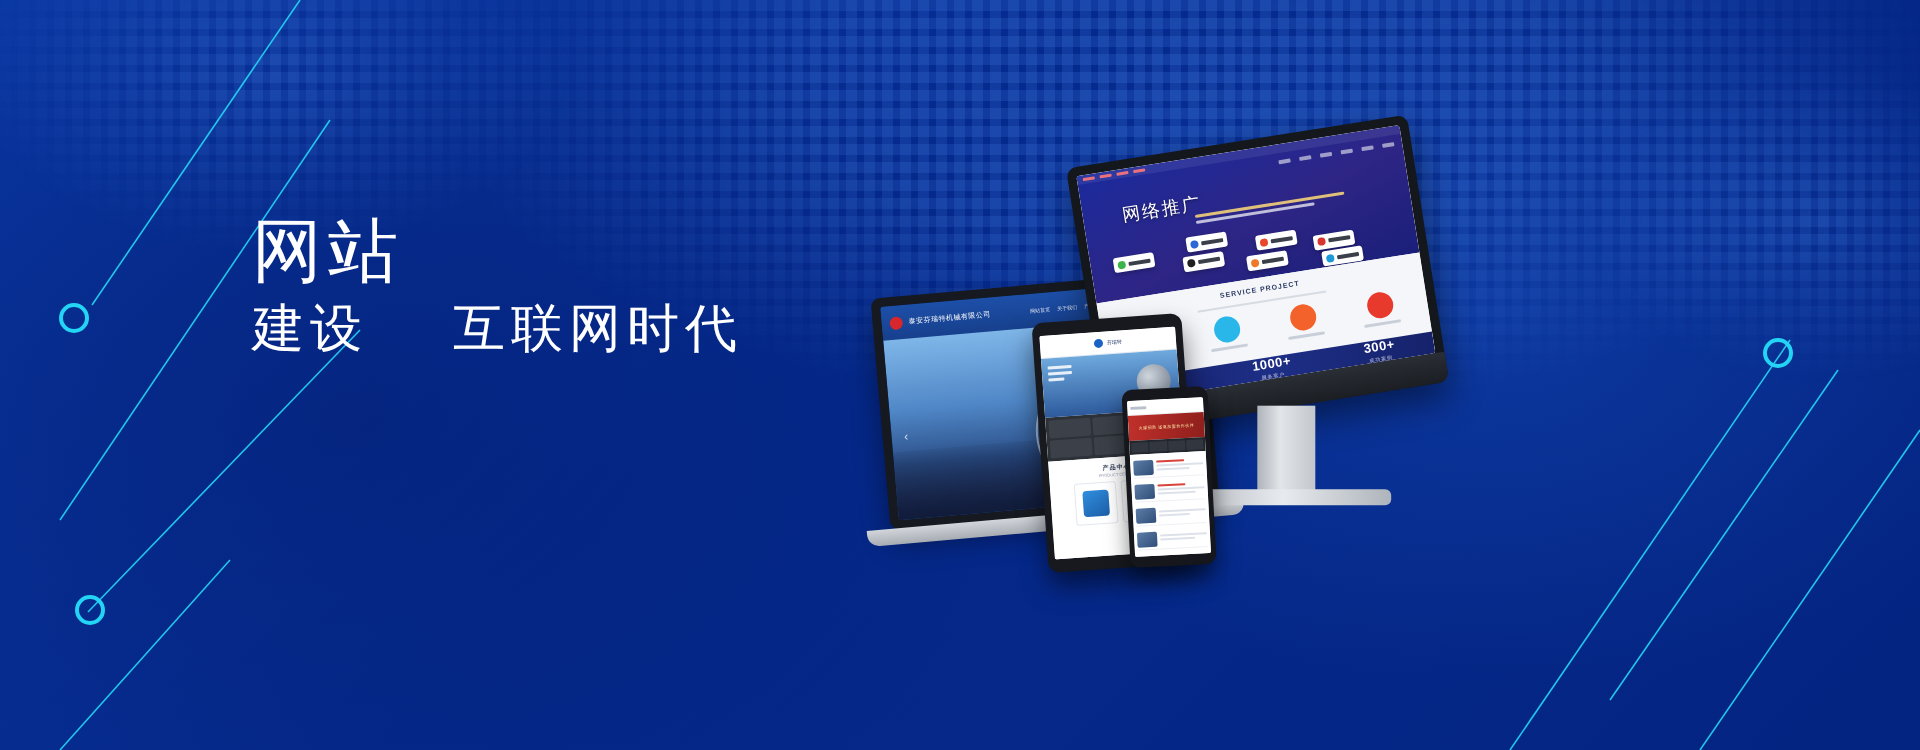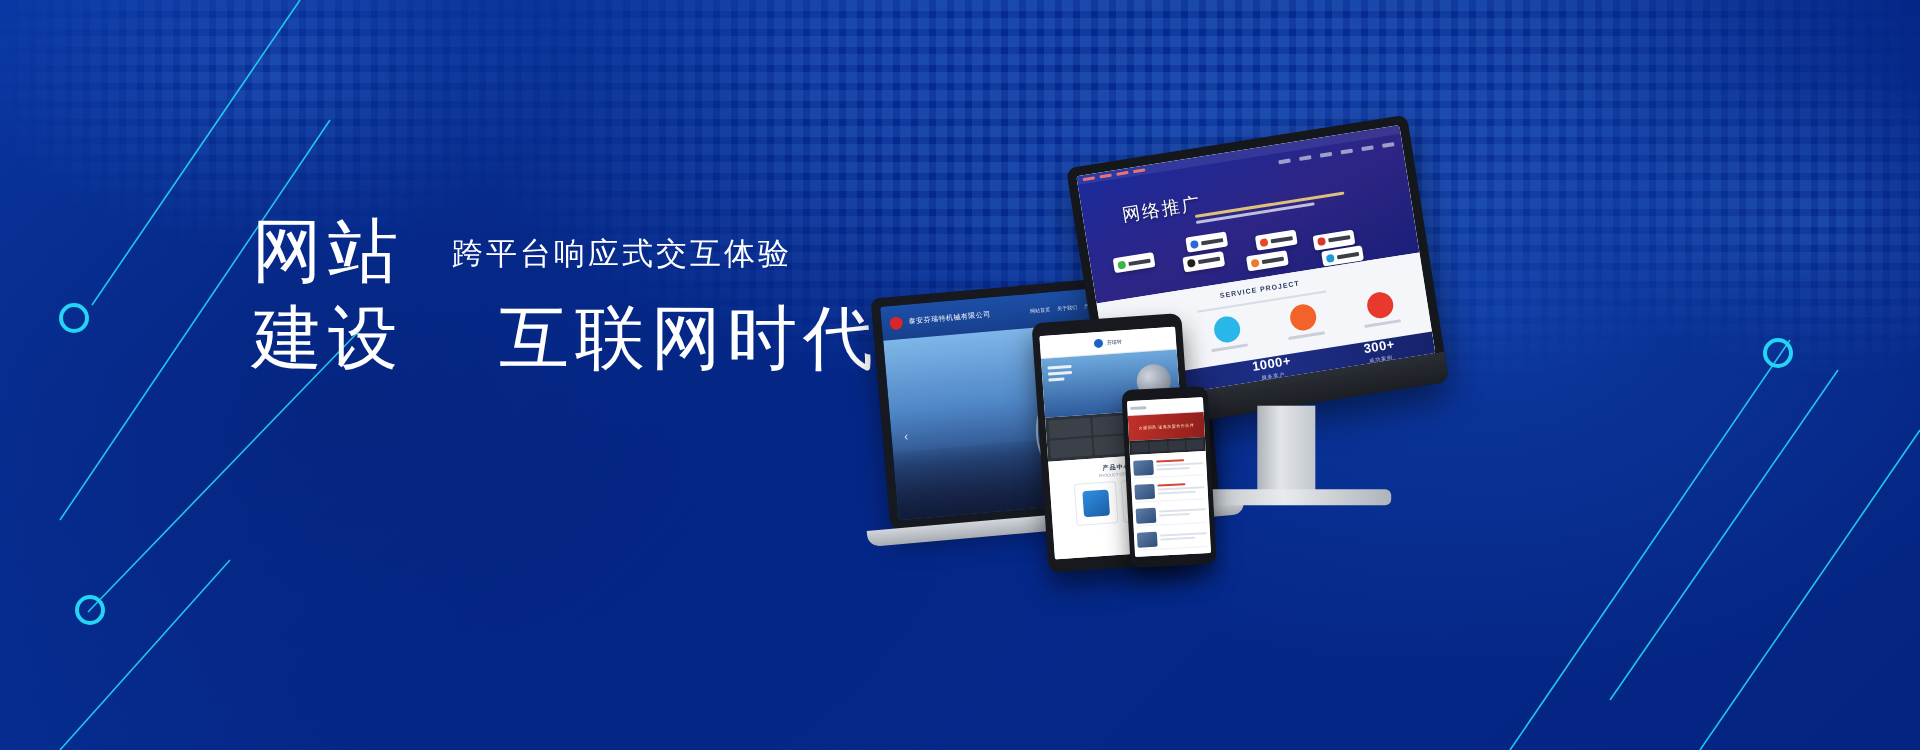--- a/index.html
+++ b/index.html
@@ -44,31 +44,31 @@
     background-size:18px 18px;
     -webkit-mask-image:radial-gradient(ellipse 320px 210px at 95% 30%, #000 0%, rgba(0,0,0,0) 75%);
     mask-image:radial-gradient(ellipse 320px 210px at 95% 30%, #000 0%, rgba(0,0,0,0) 75%);
   }
 
   
   .accents{position:absolute;inset:0;pointer-events:none;}
 
   
   .copy{position:absolute;left:252px;top:215px;width:620px;}
-  .head-row{display:flex;align-items:flex-end;gap:48px;}
+  .head-row{display:flex;align-items:flex-end;gap:24px;}
   .h-main{
     color:#ffffff;font-size:70px;line-height:1.03;letter-spacing:6px;
     font-weight:400;white-space:nowrap;
   }
   .sub-tag{
     color:#ffffff;font-size:31px;letter-spacing:3px;font-weight:400;
     white-space:nowrap;padding-bottom:12px;
   }
   .h-line2{
-    color:#ffffff;font-size:70px;line-height:1.06;letter-spacing:6px;
+    color:#ffffff;font-size:52px;line-height:1.06;letter-spacing:6px;
     font-weight:400;white-space:nowrap;margin-top:14px;
   }
   .pill{
     margin-top:34px;display:inline-flex;align-items:center;justify-content:center;
     height:62px;padding:0 34px;border:2px solid #23d4f5;border-radius:34px;
     box-shadow:0 0 10px rgba(35,212,245,.65), inset 0 0 10px rgba(35,212,245,.18);
     color:#ffffff;font-size:30px;letter-spacing:6px;white-space:nowrap;
   }
 
   
@@ -208,21 +208,20 @@
     <g fill="none" stroke="#23d4f5" stroke-width="4">
       <circle cx="74" cy="318" r="13"></circle>
       <circle cx="90" cy="610" r="13"></circle>
       <circle cx="1778" cy="353" r="13"></circle>
     </g>
   </svg>
 
   <div class="copy">
     <div class="head-row">
       <div class="h-main">网站</div>
-      <div class="sub-tag">跨平台响应式交互体验</div>
     </div>
     <div class="h-line2">
       <span>建设</span>
       <span style="display:inline-block;width:44px"></span>
       <span>互联网时代</span>
     </div>
   </div>
 
   <div class="devices">
 

